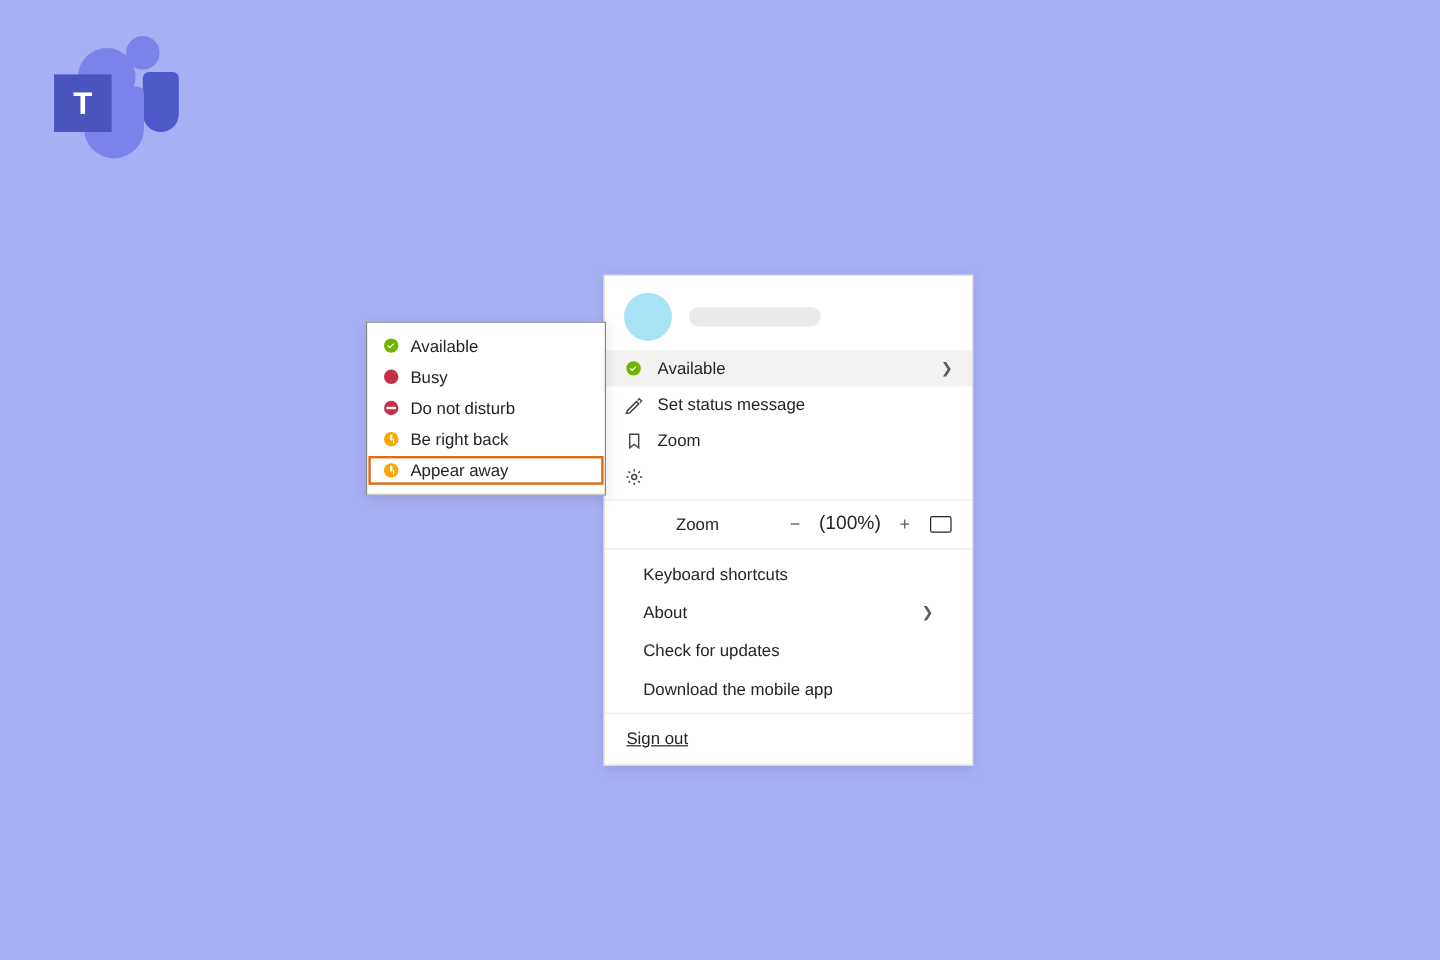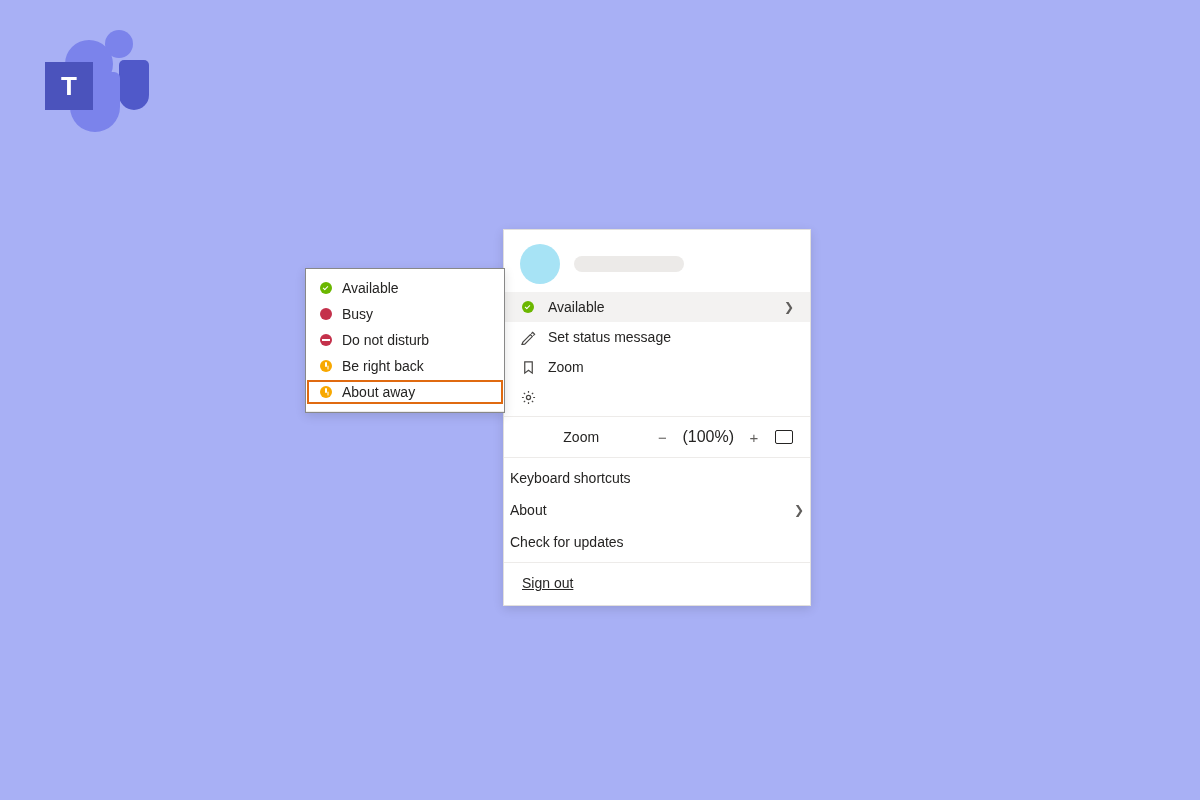--- a/index.html
+++ b/index.html
@@ -63,21 +63,21 @@
     .chevron { color:#605e5c; font-size:12px; }
     .icon-slot { width:16px; height:16px; display:inline-flex; align-items:center; justify-content:center; flex-shrink:0; }
     .divider { height:1px; background:#edebe9; margin:0; }
     .zoom-row {
       display:flex; align-items:center; padding:10px 16px; gap:10px;
     }
     .zoom-row .label { flex:1;text-align:center; }
     .zoom-btn { width:20px; height:20px; display:inline-flex; align-items:center; justify-content:center; color:#605e5c; cursor:pointer; font-size:15px; }
     .zoom-pct { color:#252423; font-size:16px; }
     .zoom-fullscreen { width:18px; height:14px; border:1.5px solid #252423; border-radius:2px; position:relative; }
-    .menu-textonly { padding:8px 6px; cursor:pointer; display:flex; align-items:center; }
+    .menu-textonly { padding:8px 32px; cursor:pointer; display:flex; align-items:center; }
     .menu-textonly .label { flex:1; }
     .signout-section { padding:12px 18px 14px; cursor:pointer;text-decoration:underline; }
 
     
     .status-menu {
       position:absolute;
       top: 268px;
       left: 305px;
       width: 200px;
       background:#fff;
@@ -182,20 +182,23 @@
     <div class="menu-textonly">
       <span class="label">Keyboard shortcuts</span>
     </div>
     <div class="menu-textonly">
       <span class="label">About</span>
       <span class="chevron">❯</span>
     </div>
     <div class="menu-textonly">
       <span class="label">Check for updates</span>
     </div>
+    <div class="menu-textonly">
+      <span class="label">Download the mobile app</span>
+    </div>
   </div>
 
   <div class="divider"></div>
 
   <div class="signout-section">
     <span>Sign out</span>
   </div>
 </div>
 
 <div class="status-menu">
@@ -211,17 +214,17 @@
     <div class="status-item">
       <span class="status-dot dot-dnd"></span>
       <span>Do not disturb</span>
     </div>
     <div class="status-item">
       <span class="status-dot dot-brb"></span>
       <span>Be right back</span>
     </div>
     <div class="status-item highlight">
       <span class="status-dot dot-away"></span>
-      <span>About away</span>
+      <span>Appear away</span>
     </div>
   </div>
   <div class="divider"></div>
 </div>
 
 </body></html>

